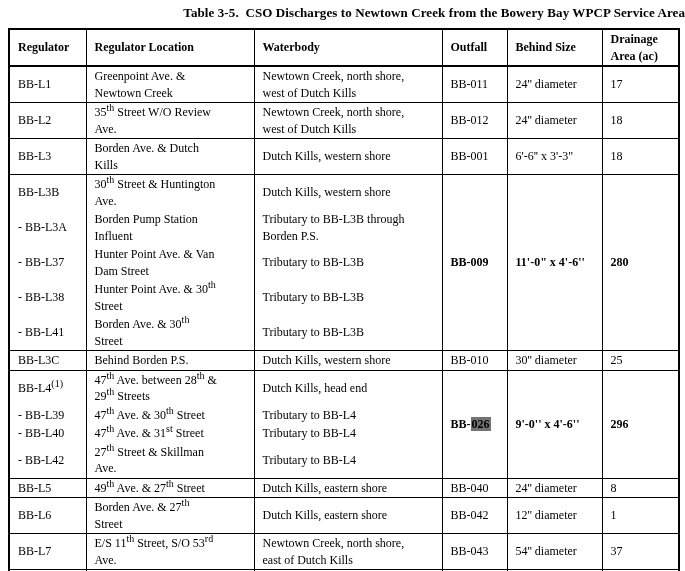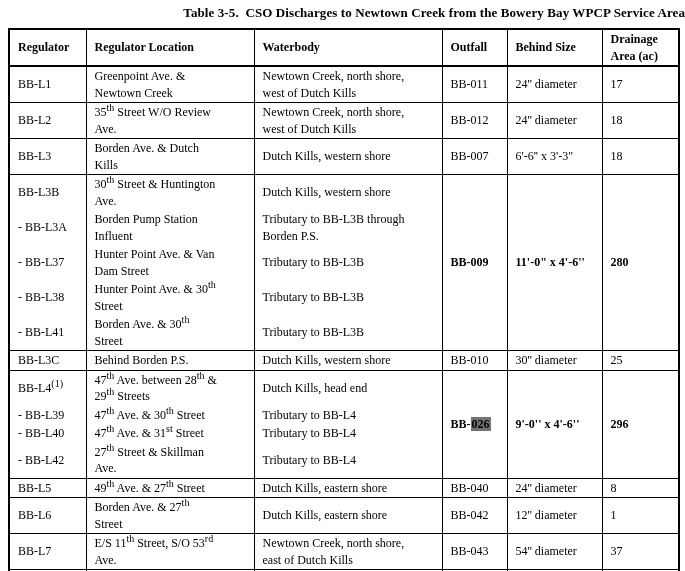--- a/index.html
+++ b/index.html
@@ -116,21 +116,21 @@
           <td>35<sup>th</sup> Street W/O Review<br>Ave.</td>
           <td>Newtown Creek, north shore,<br>west of Dutch Kills</td>
           <td>BB-012</td>
           <td>24'' diameter</td>
           <td>18</td>
         </tr>
         <tr class="group-start">
           <td>BB-L3</td>
           <td>Borden Ave. &amp; Dutch<br>Kills</td>
           <td>Dutch Kills, western shore</td>
-          <td>BB-007</td>
+          <td>BB-001</td>
           <td>6'-6'' x 3'-3"</td>
           <td>18</td>
         </tr>
         <tr class="group-start">
           <td>BB-L3B</td>
           <td>30<sup>th</sup> Street &amp; Huntington<br>Ave.</td>
           <td>Dutch Kills, western shore</td>
           <td rowspan="5" class="vtop">BB-009</td>
           <td rowspan="5" class="vtop">11'-0" x 4'-6''</td>
           <td rowspan="5" class="vtop">280</td>

